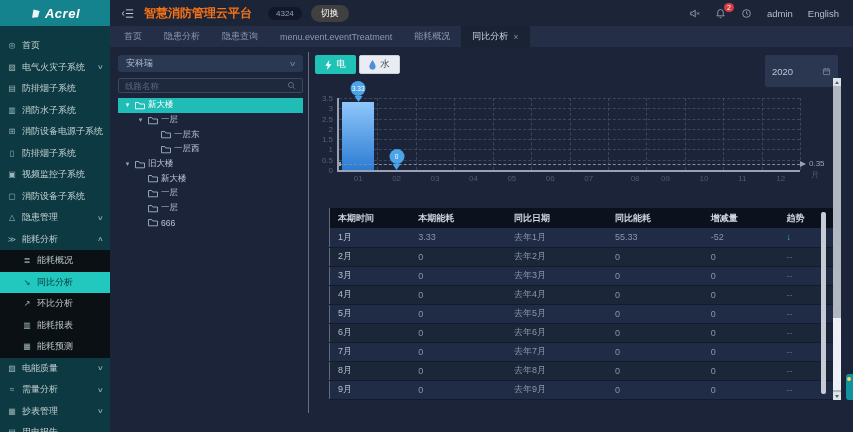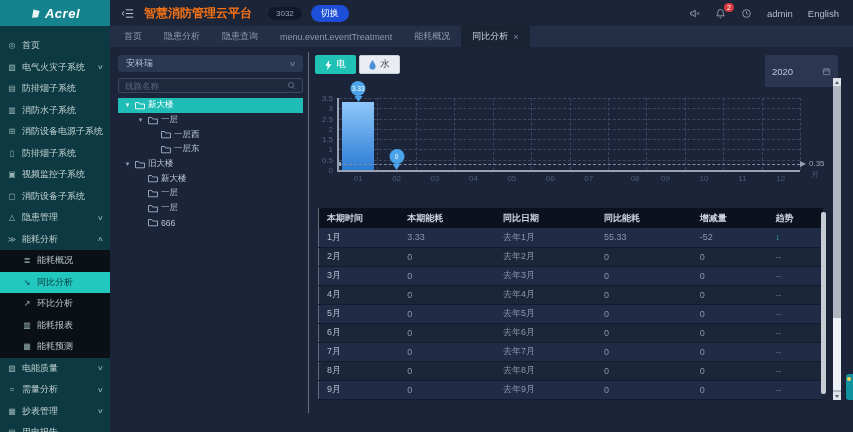--- a/index.html
+++ b/index.html
@@ -10,21 +10,21 @@
   
   .hdr { position:absolute; left:0; top:0; right:0; height:26px; background:#1c2537;
          display:flex; align-items:center; }
   .logo { width:110px; height:26px; background:#15838d; display:flex; align-items:center;
           justify-content:center; gap:4px; color:#fff; font-style:italic; font-weight:bold;
           font-size:13px; letter-spacing:.5px; }
   .hamburger { margin-left:11px; display:flex; }
   .hd-title { margin-left:10px; font-size:12px; font-weight:bold; color:#f97316; }
   .hd-badge { margin-left:16px; background:#10182a; color:#98a3b8; font-size:8px;
               padding:2px 8px; border-radius:8px; }
-  .hd-switch { margin-left:9px; background:#1d4ed8; color:#fff; font-size:9px;
+  .hd-switch { margin-left:9px; background:#404040; color:#fff; font-size:9px;
                padding:2px 10px; border-radius:9px; cursor:pointer; }
   .hd-right { margin-left:auto; display:flex; align-items:center; gap:15px;
               padding-right:14px; font-size:9.5px; color:#b3bdcc; }
   .bell-wrap { position:relative; display:flex; }
   .bell-badge { position:absolute; top:-5px; right:-8px; background:#d93a3f; color:#fff;
                 font-size:7px; line-height:9px; border-radius:6px; padding:0 3px; }
 
   
   .tabbar { position:absolute; left:110px; right:0; top:26px; height:21px; background:#242e47;
             display:flex; align-items:stretch; padding-left:3px; }
@@ -100,21 +100,21 @@
   .b-tail { width:0; height:0; margin:0 auto; border-left:4px solid transparent;
             border-right:4px solid transparent; border-top:6px solid #4ba4e9; }
   .avg-line { position:absolute; left:0; height:0; border-top:1px dashed #808ca0; }
   .avg-start { position:absolute; width:4px; height:4px; background:#99a2b3; }
   .avg-arrow { position:absolute; width:0; height:0; border-top:3.5px solid transparent;
                border-bottom:3.5px solid transparent; border-left:6px solid #99a2b3; }
   .avg-label { position:absolute; font-size:8px; color:#98a4b8; }
   .axis-name { position:absolute; font-size:8px; color:#4d5b78; }
 
   
-  .data-table { position:absolute; left:208px; top:161px; width:505px; border-collapse:collapse;
+  .data-table { position:absolute; left:219px; top:161px; width:505px; border-collapse:collapse;
                 table-layout:fixed; font-size:9px; border-left:1px solid rgba(170,180,195,.5); }
   .data-table th { background:#0c121d; color:#cdd5e1; font-weight:bold; height:20px;
                    text-align:left; padding:0 8px; white-space:nowrap; }
   .data-table td { height:19px; padding:0 8px; color:#8a96aa; border-bottom:1px solid #121c2e;
                    white-space:nowrap; }
   .data-table tr.odd td { background:#202c46; }
   .data-table tr.even td { background:#1b2639; }
   .data-table td.c-month { color:#b4bfce; }
   .data-table td.trend-down { color:#2fc2a0; }
   .data-table td.muted { color:#5f6b80; }
@@ -150,21 +150,21 @@
         </svg>
       <span>Acrel</span>
     </div>
     <span class="hamburger">
       <svg width="13" height="11" viewBox="0 0 16 12" fill="none" stroke="#c3cbd8" stroke-width="1.2">
           <path d="M6 1.5h9M6 6h9M6 10.5h9"></path>
           <path d="M4 3.5L1.2 6L4 8.5"></path>
         </svg>
     </span>
     <span class="hd-title">智慧消防管理云平台</span>
-    <span class="hd-badge">3032</span>
+    <span class="hd-badge">4324</span>
     <span class="hd-switch">切换</span>
     <div class="hd-right">
       <span style="display:flex;">
         <svg width="11" height="11" viewBox="0 0 16 16" fill="none" stroke="#aeb8c8" stroke-width="1.1">
             <path d="M2.5 6v4h2.8L9 12.8V3.2L5.3 6H2.5z"></path>
             <path d="M11.5 6.3l3.2 3.2M14.7 6.3l-3.2 3.2"></path>
           </svg>
       </span>
       <span class="bell-wrap">
         <svg width="11" height="11" viewBox="0 0 16 16" fill="none" stroke="#aeb8c8" stroke-width="1.1">
@@ -328,30 +328,30 @@
             </span>
             <span>一层</span>
           </div>
           <div class="tree-row" style="padding-left: 31px;">
             <span class="expander"></span>
             <span class="folder-icon">
               <svg width="10" height="9" viewBox="0 0 10 9">
                 <path d="M0.5 1.5h3.2l1 1.5h4.8v4.8h-9z" fill="none" stroke="currentColor" stroke-width="0.9"></path>
               </svg>
             </span>
-            <span>一层西</span>
+            <span>一层东</span>
           </div>
           <div class="tree-row" style="padding-left: 31px;">
             <span class="expander"></span>
             <span class="folder-icon">
               <svg width="10" height="9" viewBox="0 0 10 9">
                 <path d="M0.5 1.5h3.2l1 1.5h4.8v4.8h-9z" fill="none" stroke="currentColor" stroke-width="0.9"></path>
               </svg>
             </span>
-            <span>一层东</span>
+            <span>一层西</span>
           </div>
           <div class="tree-row" style="padding-left: 5px;">
             <span class="expander">▾</span>
             <span class="folder-icon">
               <svg width="10" height="9" viewBox="0 0 10 9">
                 <path d="M0.5 1.5h3.2l1 1.5h4.8v4.8h-9z" fill="none" stroke="currentColor" stroke-width="0.9"></path>
               </svg>
             </span>
             <span>旧大楼</span>
           </div>

